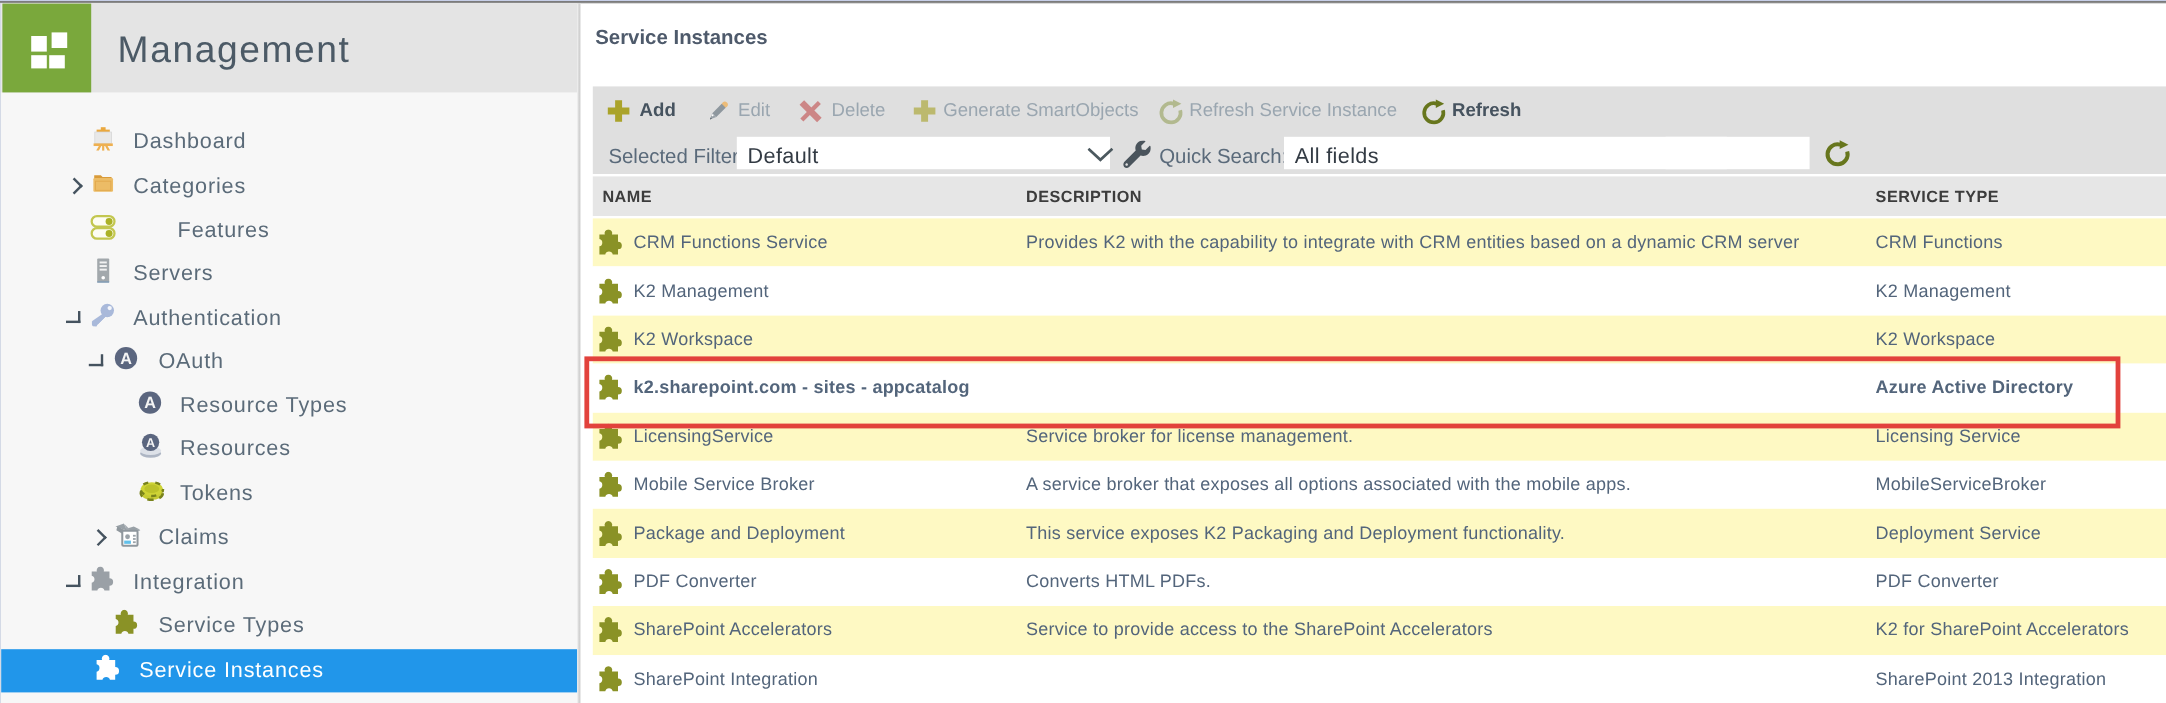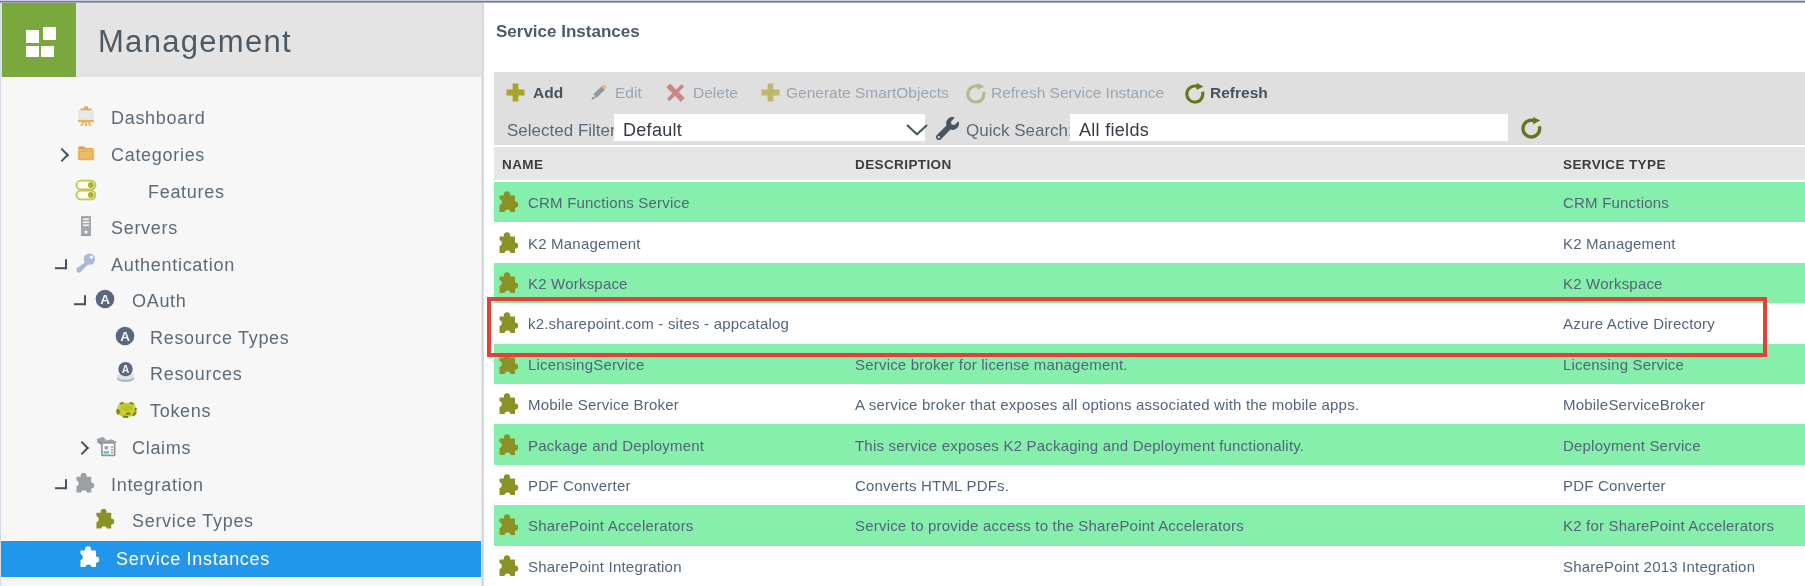--- a/index.html
+++ b/index.html
@@ -40,21 +40,21 @@
 .selbox { position:absolute; top:114px; height:27px; background:#fff; }
 .selbox .stext { position:absolute; left:9px; top:5.5px; font-size:18px; letter-spacing:0.3px; color:#333b44; }
 .selbox .schev { position:absolute; right:5px; top:8px; width:14px; height:8px; }
 #qinput { position:absolute; left:1388px; top:114px; width:120px; height:27px; background:#fff; }
 
 #thead { position:absolute; left:494px; top:147px; width:1311px; height:33px; background:#e6e6e6; }
 .th { position:absolute; top:50%; transform:translateY(-50%); font-size:13.5px;
   font-weight:bold; color:#3c3c3c; letter-spacing:0.4px; }
 #rows { position:absolute; left:494px; top:182px; width:1311px; height:404px; }
 .row { position:absolute; left:0; width:1311px; height:40.4px; }
-.row.odd { background:#86efac;text-align:center; }
+.row.odd { background:#fef9c3;text-align:center; }
 .row.even { background:#ffffff; }
 .row .cell { position:absolute; top:50%; transform:translateY(-50%);
   font-size:15px; letter-spacing:0.2px; color:#53657b; white-space:nowrap; }
 .row svg { position:absolute; left:4px; top:50%; transform:translateY(-50%); }
 #redbox { position:absolute; left:487px; top:297px; width:1280px; height:60px;
   border:4px solid #e2423c; z-index:40; }
 </style>
 </head>
 <body>
 <div id="page">
@@ -256,37 +256,38 @@
     <span class="th" style="left:8px;">NAME</span>
     <span class="th" style="left:361px;">DESCRIPTION</span>
     <span class="th" style="left:1069px;">SERVICE TYPE</span>
   </div>
   <div id="rows">
 <div class="row odd" style="top:0.0px;">
         <svg width="22" height="22" viewBox="0 0 22 22">
           <path fill="#8a9226" d="M1.5,4.5 L6,4.5 A3.2,3.2 0 1 1 12,4.5 L17,4.5 L17,10.4 A3.2,3.2 0 1 1 17,16.8 L17,21 L12.6,21 A3.2,3.2 0 0 0 6.4,21 L1.5,21 L1.5,14.3 A3.2,3.2 0 0 0 1.5,8.1 Z"></path>
         </svg>
         <span class="cell" style="left:34px;">CRM Functions Service</span>
+        <span class="cell" style="left:361px;">Provides K2 with the capability to integrate with CRM entities based on a dynamic CRM server</span>
         <span class="cell" style="left:1069px;">CRM Functions</span>
       </div>
 <div class="row even" style="top:40.4px;">
         <svg width="22" height="22" viewBox="0 0 22 22">
           <path fill="#8a9226" d="M1.5,4.5 L6,4.5 A3.2,3.2 0 1 1 12,4.5 L17,4.5 L17,10.4 A3.2,3.2 0 1 1 17,16.8 L17,21 L12.6,21 A3.2,3.2 0 0 0 6.4,21 L1.5,21 L1.5,14.3 A3.2,3.2 0 0 0 1.5,8.1 Z"></path>
         </svg>
         <span class="cell" style="left:34px;">K2 Management</span>
         <span class="cell" style="left:1069px;">K2 Management</span>
       </div>
 <div class="row odd" style="top:80.8px;">
         <svg width="22" height="22" viewBox="0 0 22 22">
           <path fill="#8a9226" d="M1.5,4.5 L6,4.5 A3.2,3.2 0 1 1 12,4.5 L17,4.5 L17,10.4 A3.2,3.2 0 1 1 17,16.8 L17,21 L12.6,21 A3.2,3.2 0 0 0 6.4,21 L1.5,21 L1.5,14.3 A3.2,3.2 0 0 0 1.5,8.1 Z"></path>
         </svg>
         <span class="cell" style="left:34px;">K2 Workspace</span>
         <span class="cell" style="left:1069px;">K2 Workspace</span>
       </div>
-<div class="row even" style="top:121.2px;">
+<div class="row even" style="top:121.2px;font-weight:bold;">
         <svg width="22" height="22" viewBox="0 0 22 22">
           <path fill="#8a9226" d="M1.5,4.5 L6,4.5 A3.2,3.2 0 1 1 12,4.5 L17,4.5 L17,10.4 A3.2,3.2 0 1 1 17,16.8 L17,21 L12.6,21 A3.2,3.2 0 0 0 6.4,21 L1.5,21 L1.5,14.3 A3.2,3.2 0 0 0 1.5,8.1 Z"></path>
         </svg>
         <span class="cell" style="left:34px;">k2.sharepoint.com - sites - appcatalog</span>
         <span class="cell" style="left:1069px;">Azure Active Directory</span>
       </div>
 <div class="row odd" style="top:161.6px;">
         <svg width="22" height="22" viewBox="0 0 22 22">
           <path fill="#8a9226" d="M1.5,4.5 L6,4.5 A3.2,3.2 0 1 1 12,4.5 L17,4.5 L17,10.4 A3.2,3.2 0 1 1 17,16.8 L17,21 L12.6,21 A3.2,3.2 0 0 0 6.4,21 L1.5,21 L1.5,14.3 A3.2,3.2 0 0 0 1.5,8.1 Z"></path>
         </svg>

